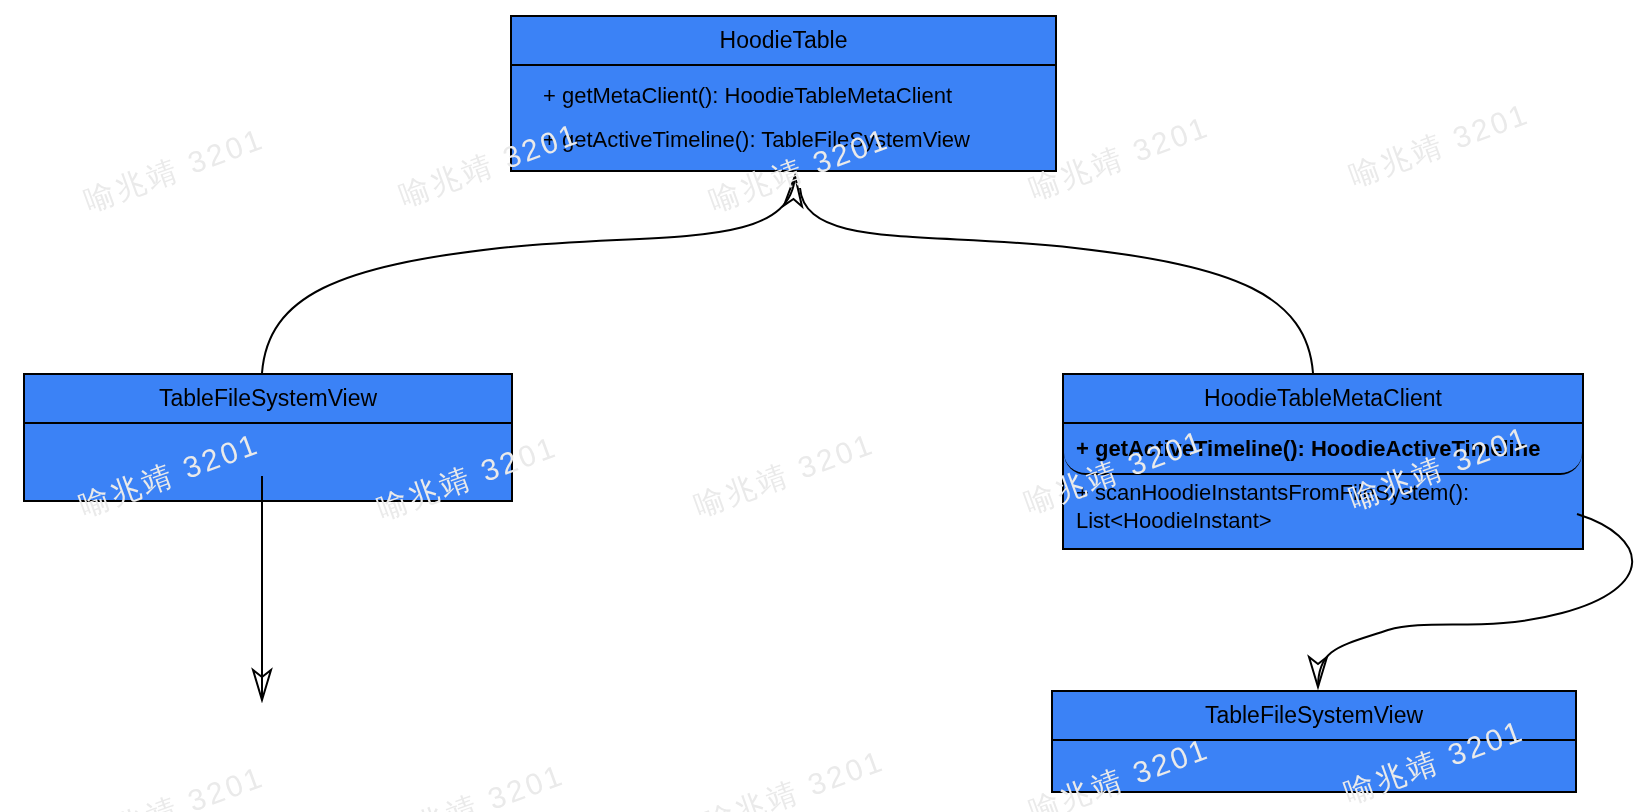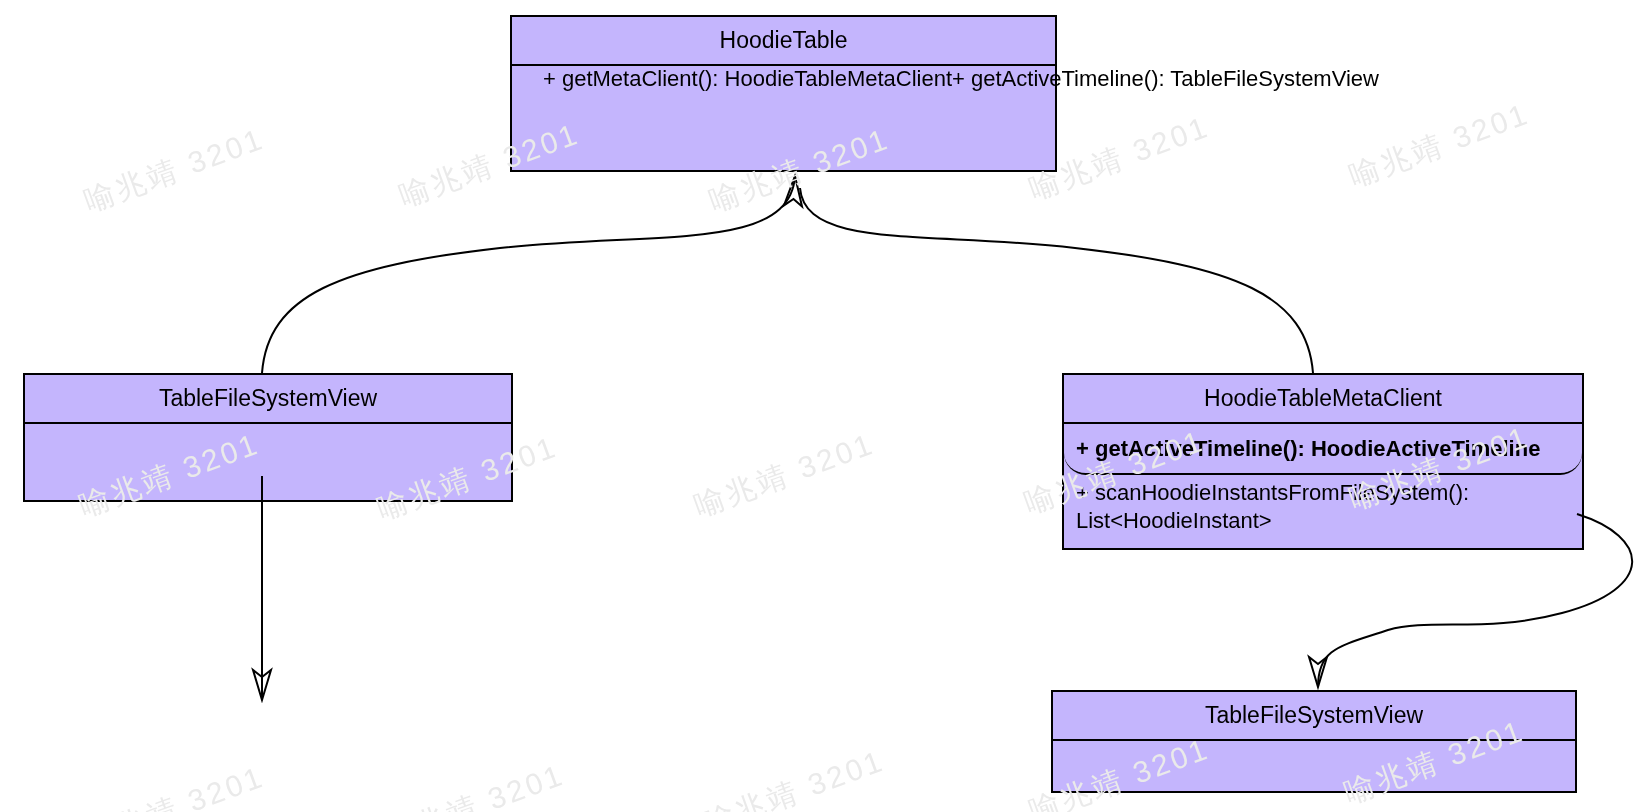--- a/index.html
+++ b/index.html
@@ -7,34 +7,34 @@
     width:1650px;height:812px;position:relative;overflow:hidden;
     background:#ffffff;
     font-family:"Liberation Sans", sans-serif;
     color:#000000;
   }
   #canvas{position:absolute;inset:0;}
 
   
   .uml-class{
     position:absolute;box-sizing:border-box;
-    border:2px solid #000;background:#c4b5fd;
+    border:2px solid #000;background:#3b82f6;
   }
   .uml-title{
     box-sizing:border-box;border-bottom:2px solid #000;
     display:flex;align-items:center;justify-content:center;
     font-size:23px;white-space:nowrap;
   }
   .uml-section{box-sizing:border-box;font-size:22px;}
   .uml-section .method{white-space:nowrap;}
 
   #box-hoodie-table{left:510px;top:15px;width:547px;height:157px;}
   #box-hoodie-table .uml-title{height:49px;}
   #box-hoodie-table .uml-section{
-    height:104px;display:flex;flex-direction:row;justify-content:space-evenly;
+    height:104px;display:flex;flex-direction:column;justify-content:space-evenly;
     padding:0 10px 0 31px;
   }
 
   #box-table-file-system-view{left:23px;top:373px;width:490px;height:129px;}
   #box-table-file-system-view .uml-title{height:49px;}
   #box-table-file-system-view .uml-section{height:50px;}
 
   #box-hoodie-table-meta-client{left:1055px;top:373px;width:522px;height:177px;margin-left:7px;}
   #box-hoodie-table-meta-client .uml-title{height:49px;}
   #box-hoodie-table-meta-client .sec-1{

